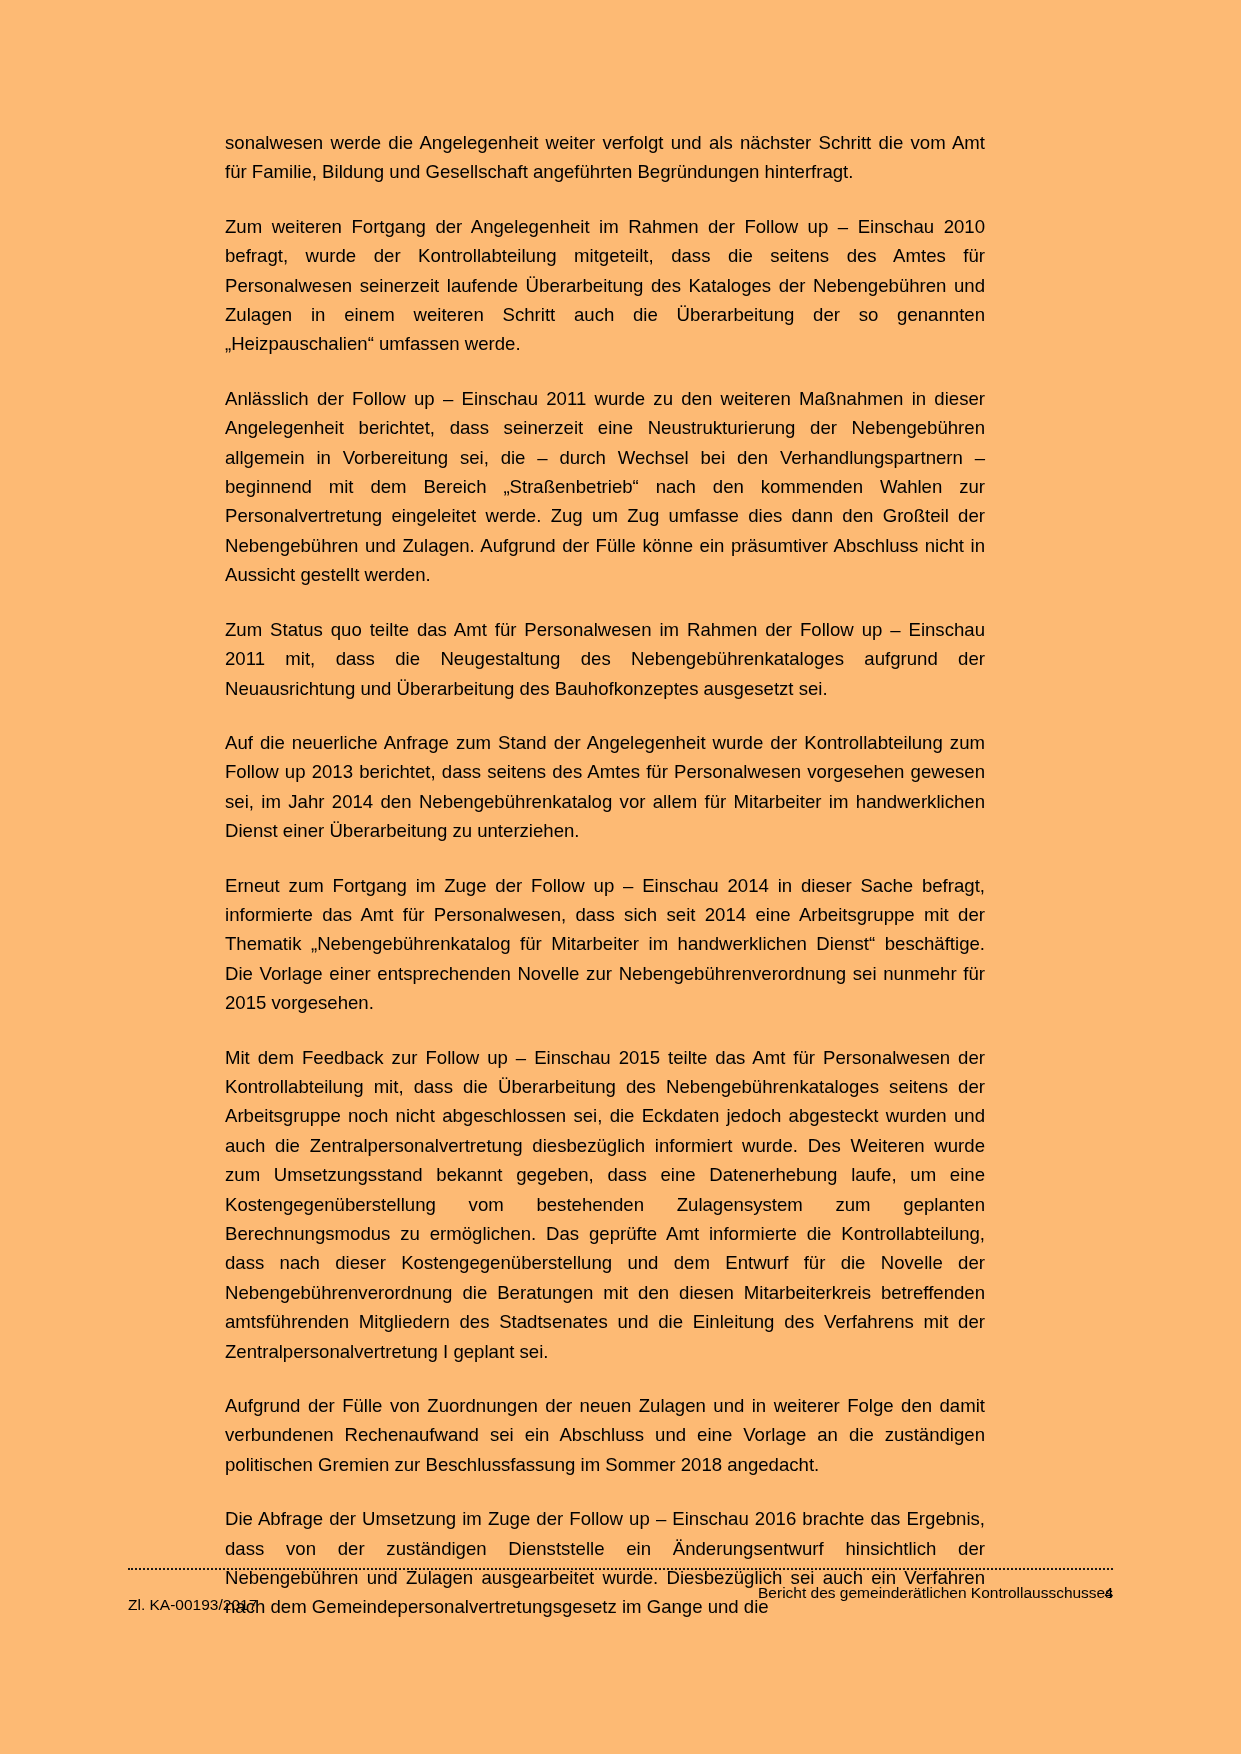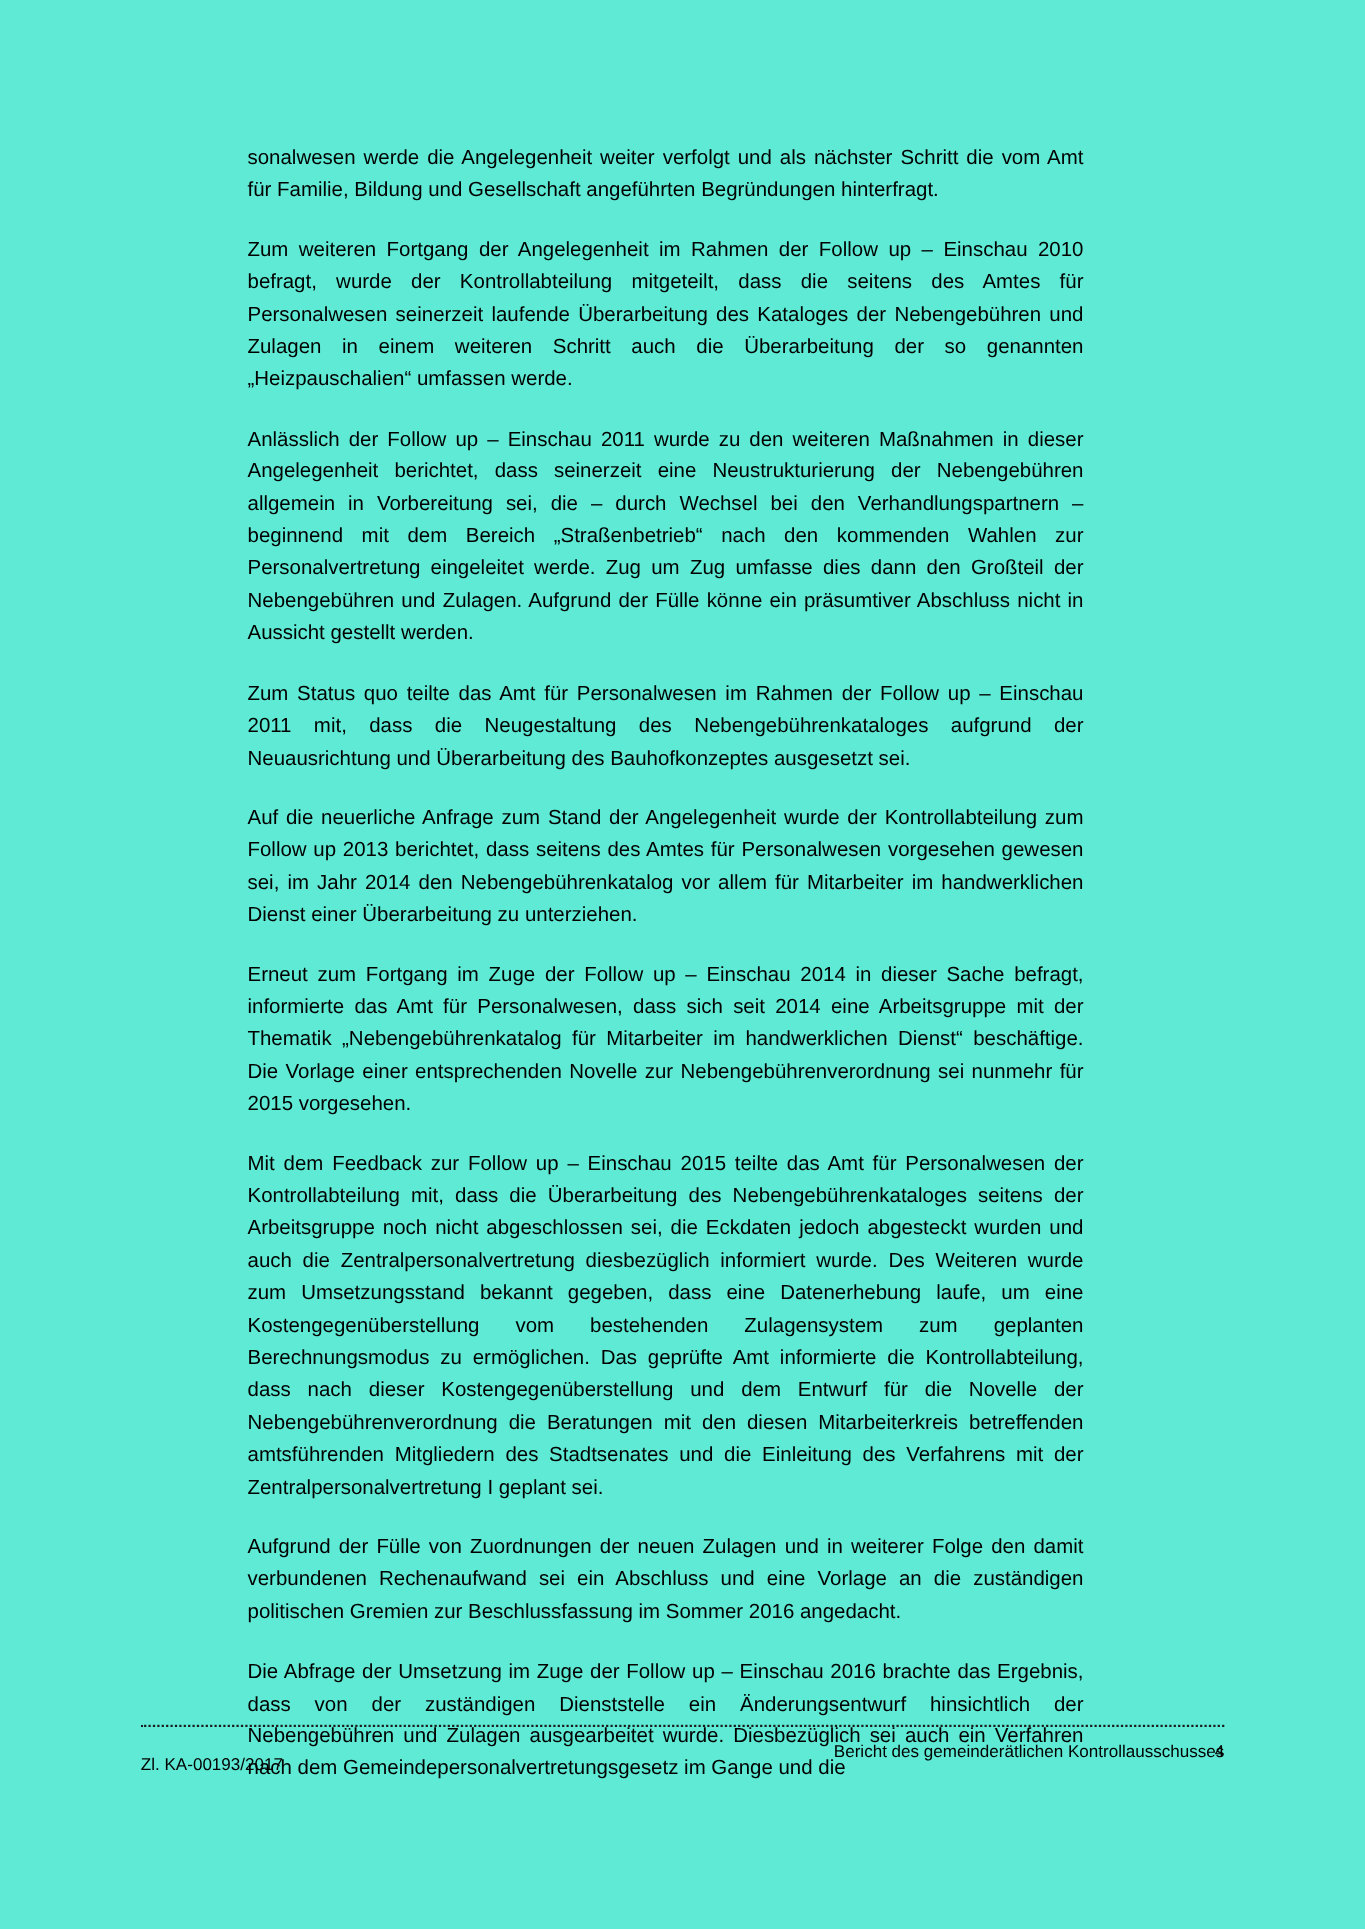--- a/index.html
+++ b/index.html
@@ -8,21 +8,21 @@
     background: #ffffff;
   }
   body {
     font-family: "Liberation Sans", sans-serif;
     color: #000000;
   }
   .page {
     position: relative;
     width: 1241px;
     height: 1754px;
-    background: #5eead4;
+    background: #fdba74;
     box-sizing: border-box;
     overflow: hidden;
   }
   .content {
     position: absolute;
     left: 225px;
     top: 128px;
     width: 760px;
   }
   .para {
@@ -81,21 +81,21 @@
 <div class="page">
 
   <div class="content">
     <p class="para">sonalwesen werde die Angelegenheit weiter verfolgt und als nächster Schritt die vom Amt für Familie, Bildung und Gesellschaft angeführten Begründungen hinterfragt.</p>
     <p class="para">Zum weiteren Fortgang der Angelegenheit im Rahmen der Follow up – Einschau 2010 befragt, wurde der Kontrollabteilung mitgeteilt, dass die seitens des Amtes für Personalwesen seinerzeit laufende Überarbeitung des Kataloges der Nebengebühren und Zulagen in einem weiteren Schritt auch die Überarbeitung der so genannten „Heizpauschalien“ umfassen werde.</p>
     <p class="para">Anlässlich der Follow up – Einschau 2011 wurde zu den weiteren Maßnahmen in dieser Angelegenheit berichtet, dass seinerzeit eine Neustrukturierung der Nebengebühren allgemein in Vorbereitung sei, die – durch Wechsel bei den Verhandlungspartnern – beginnend mit dem Bereich „Straßenbetrieb“ nach den kommenden Wahlen zur Personalvertretung eingeleitet werde. Zug um Zug umfasse dies dann den Großteil der Nebengebühren und Zulagen. Aufgrund der Fülle könne ein präsumtiver Abschluss nicht in Aussicht gestellt werden.</p>
     <p class="para">Zum Status quo teilte das Amt für Personalwesen im Rahmen der Follow up – Einschau 2011 mit, dass die Neugestaltung des Nebengebührenkataloges aufgrund der Neuausrichtung und Überarbeitung des Bauhofkonzeptes ausgesetzt sei.</p>
     <p class="para">Auf die neuerliche Anfrage zum Stand der Angelegenheit wurde der Kontrollabteilung zum Follow up 2013 berichtet, dass seitens des Amtes für Personalwesen vorgesehen gewesen sei, im Jahr 2014 den Nebengebührenkatalog vor allem für Mitarbeiter im handwerklichen Dienst einer Überarbeitung zu unterziehen.</p>
     <p class="para">Erneut zum Fortgang im Zuge der Follow up – Einschau 2014 in dieser Sache befragt, informierte das Amt für Personalwesen, dass sich seit 2014 eine Arbeitsgruppe mit der Thematik „Nebengebührenkatalog für Mitarbeiter im handwerklichen Dienst“ beschäftige. Die Vorlage einer entsprechenden Novelle zur Nebengebührenverordnung sei nunmehr für 2015 vorgesehen.</p>
     <p class="para">Mit dem Feedback zur Follow up – Einschau 2015 teilte das Amt für Personalwesen der Kontrollabteilung mit, dass die Überarbeitung des Nebengebührenkataloges seitens der Arbeitsgruppe noch nicht abgeschlossen sei, die Eckdaten jedoch abgesteckt wurden und auch die Zentralpersonalvertretung diesbezüglich informiert wurde. Des Weiteren wurde zum Umsetzungsstand bekannt gegeben, dass eine Datenerhebung laufe, um eine Kostengegenüberstellung vom bestehenden Zulagensystem zum geplanten Berechnungsmodus zu ermöglichen. Das geprüfte Amt informierte die Kontrollabteilung, dass nach dieser Kostengegenüberstellung und dem Entwurf für die Novelle der Nebengebührenverordnung die Beratungen mit den diesen Mitarbeiterkreis betreffenden amtsführenden Mitgliedern des Stadtsenates und die Einleitung des Verfahrens mit der Zentralpersonalvertretung I geplant sei.</p>
-    <p class="para">Aufgrund der Fülle von Zuordnungen der neuen Zulagen und in weiterer Folge den damit verbundenen Rechenaufwand sei ein Abschluss und eine Vorlage an die zuständigen politischen Gremien zur Beschlussfassung im Sommer 2016 angedacht.</p>
+    <p class="para">Aufgrund der Fülle von Zuordnungen der neuen Zulagen und in weiterer Folge den damit verbundenen Rechenaufwand sei ein Abschluss und eine Vorlage an die zuständigen politischen Gremien zur Beschlussfassung im Sommer 2018 angedacht.</p>
     <p class="para">Die Abfrage der Umsetzung im Zuge der Follow up – Einschau 2016 brachte das Ergebnis, dass von der zuständigen Dienststelle ein Änderungsentwurf hinsichtlich der Nebengebühren und Zulagen ausgearbeitet wurde. Diesbezüglich sei auch ein Verfahren nach dem Gemeindepersonalvertretungsgesetz im Gange und die</p>
   </div>
 
   <div class="footer">
     <div class="footer-rule"></div>
     <div class="footer-row">
       <span class="footer-left">Zl. KA-00193/2017</span>
       <span class="footer-center">Bericht des gemeinderätlichen Kontrollausschusses</span>
       <span class="footer-right">4</span>
     </div>

